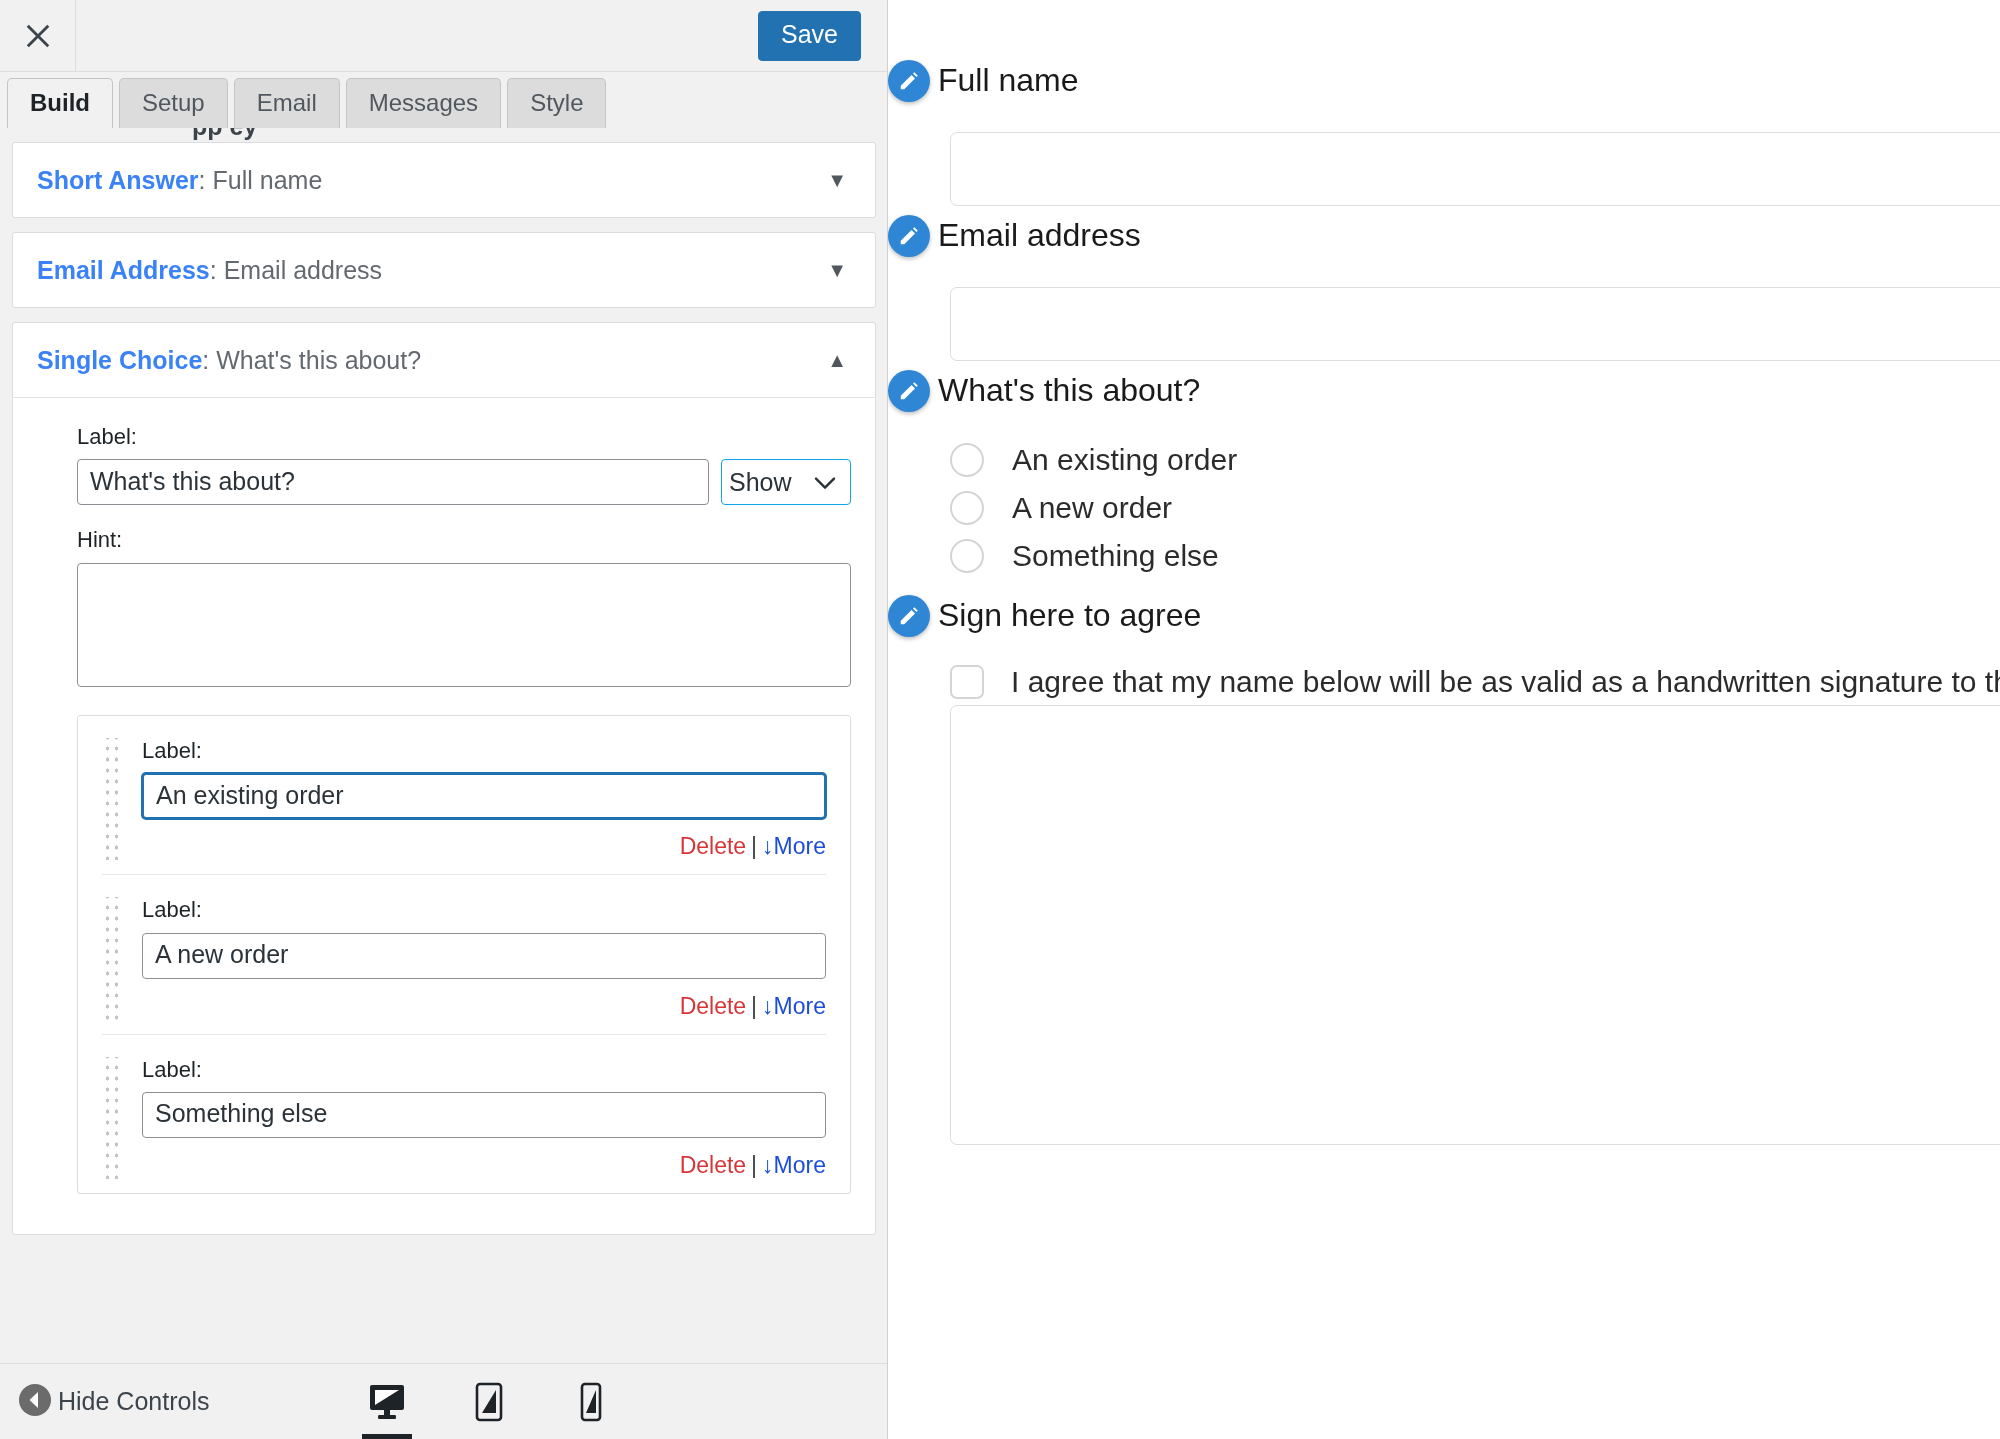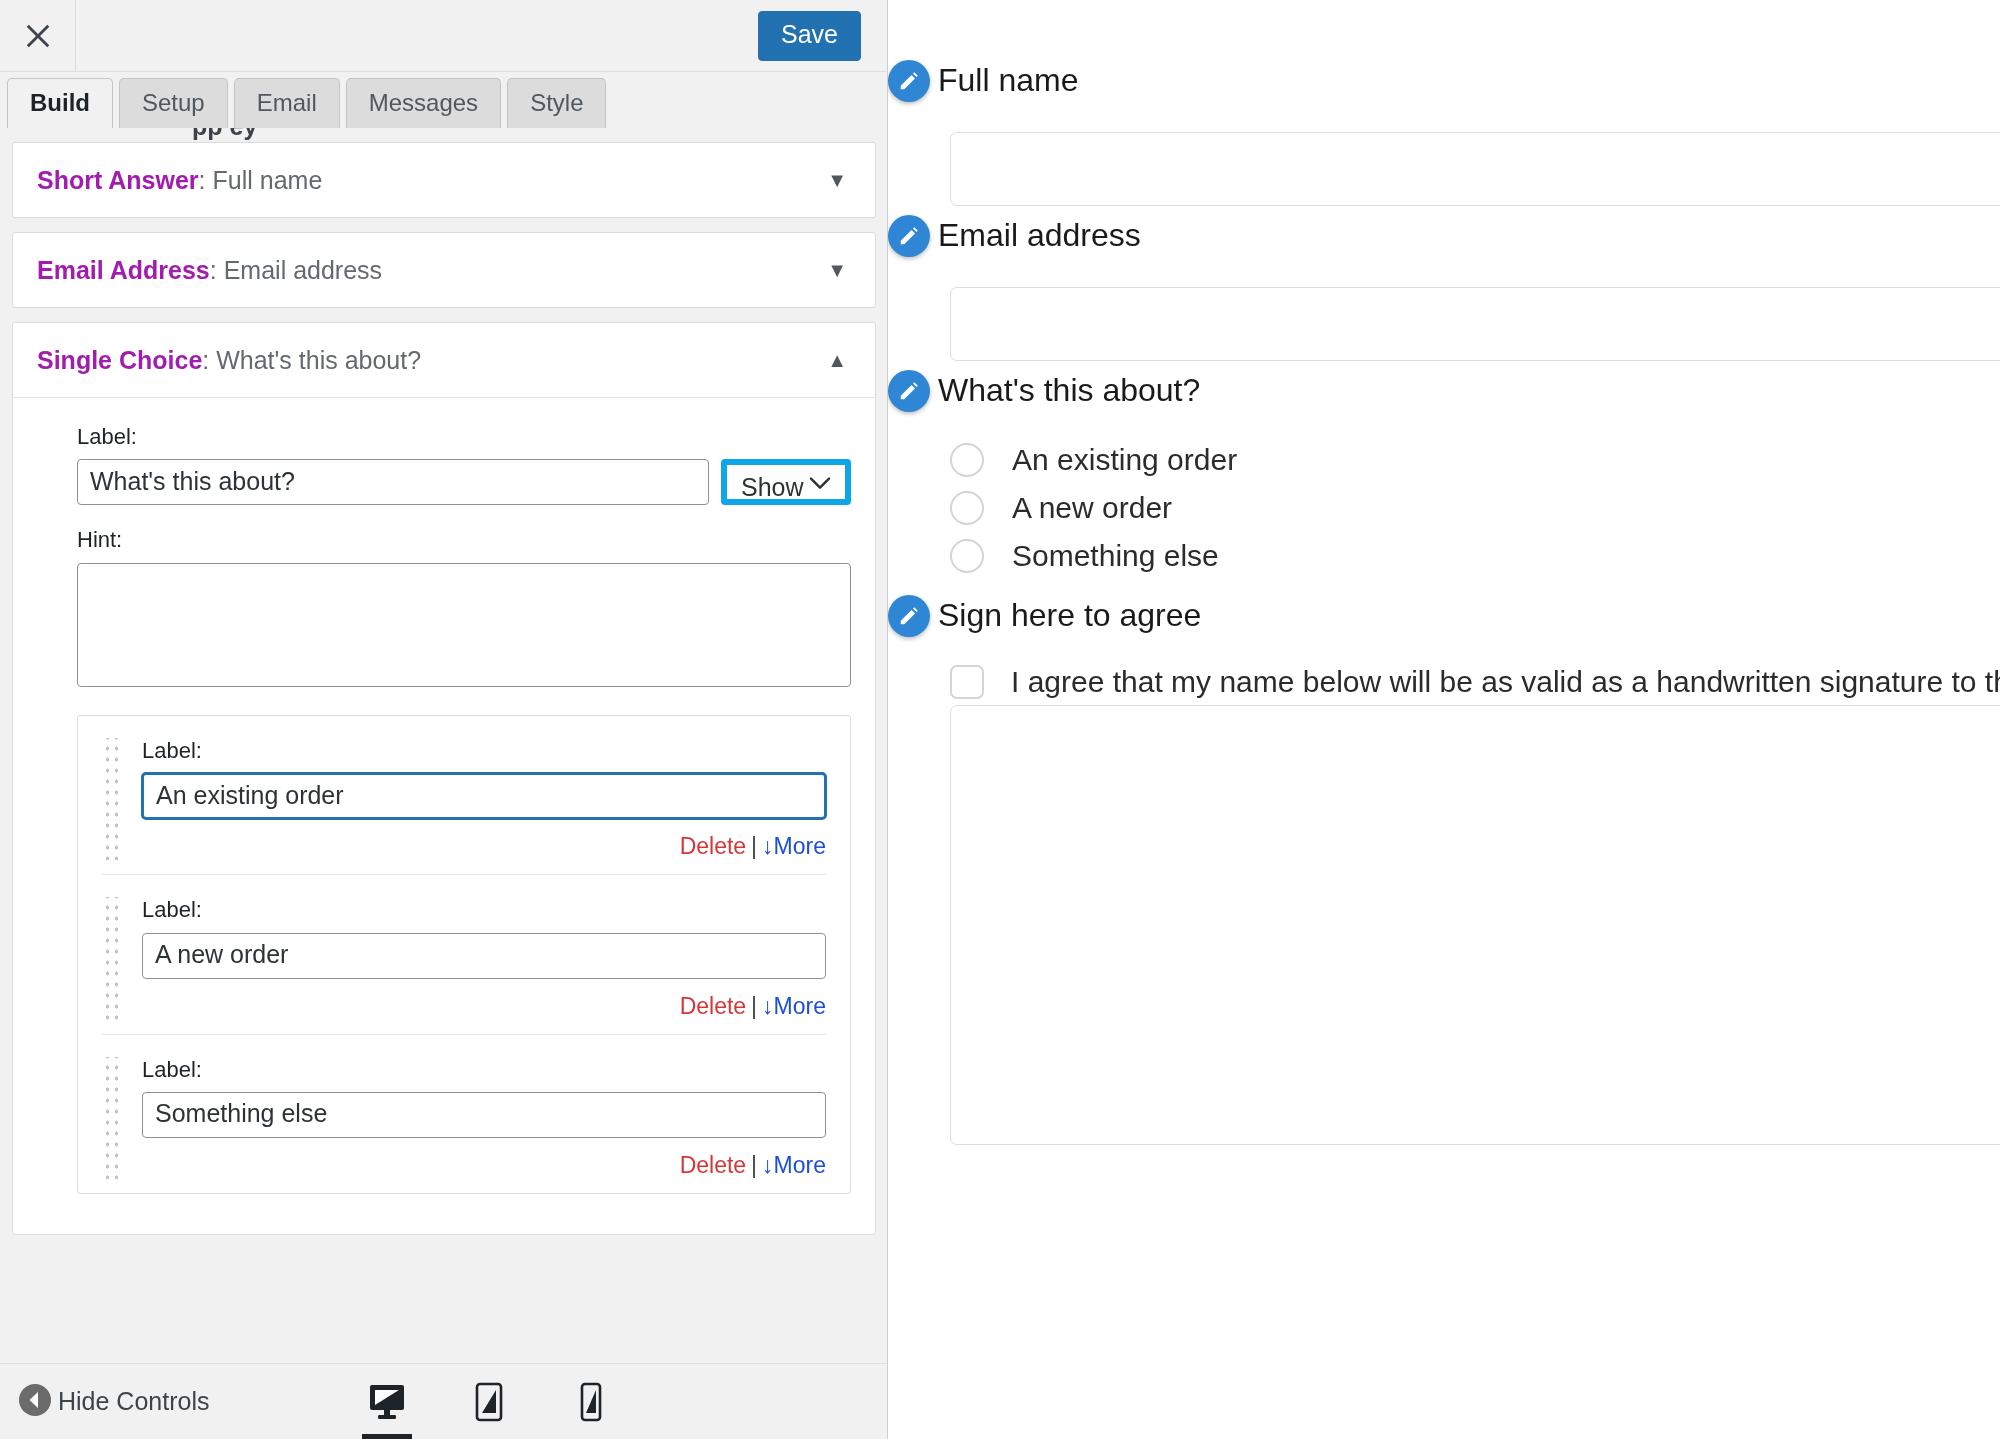--- a/index.html
+++ b/index.html
@@ -122,21 +122,21 @@
     align-items: center;
     justify-content: space-between;
     padding: 22px 24px 22px 24px;
     cursor: pointer;
   }
   .field-header-title {
     font-size: 25px;
     color: #646970;
     line-height: 1.2;
   }
-  .field-header-title b { color: #a21caf; }
+  .field-header-title b { color: #3b82f6; }
   .caret {
     color: #50575e;
     font-size: 20px;
     line-height: 1;
     padding-right: 4px;
   }
   .field-card.open .field-header { border-bottom: 1px solid #e3e3e4; }
 
   .field-body { padding: 26px 24px 0 24px; margin-left: 40px; }
   .sub-label {
@@ -158,26 +158,26 @@
     font-family: "Liberation Sans", sans-serif;
     outline: none;
     width: 100%;
   }
   .text-input.focused {
     border: 2px solid #2271b1;
     box-shadow: 0 0 0 1px #2271b1;
   }
   .select-box {
     position: relative;
-    border: 6px solid #0ea5e9;
+    border: 1px solid #0ea5e9;
     border-radius: 4px;
     background: #ffffff;
     font-size: 25px;
     color: #2c3338;
-    padding: 8px 46px 10px 14px;
+    padding: 8px 46px 10px 7px;
     height: 46px;
     line-height: 1.15;
     cursor: pointer;
     white-space: nowrap;
     min-width: 130px;
   }
   .select-box .chev {
     position: absolute;
     right: 14px; top: 50%;
     transform: translateY(-50%);

